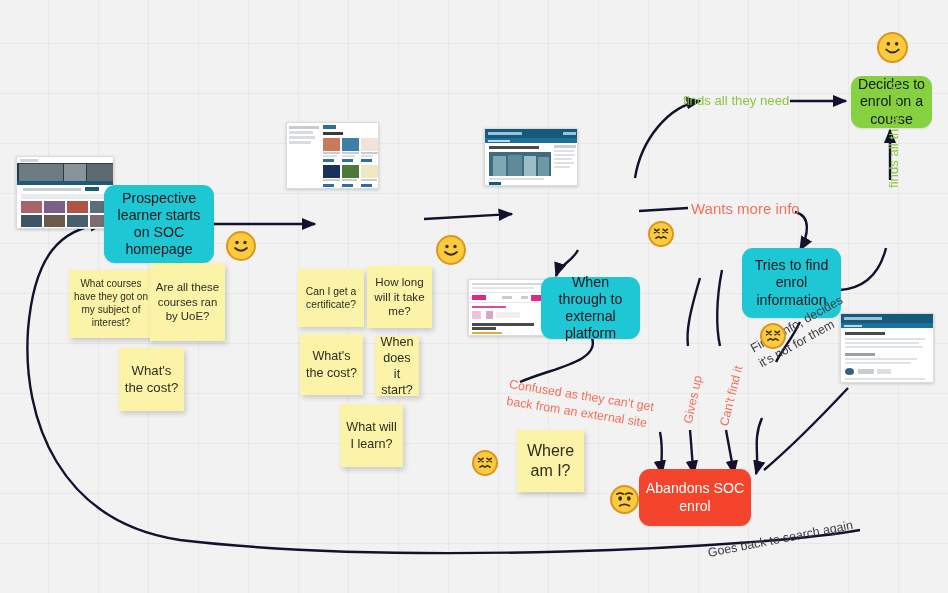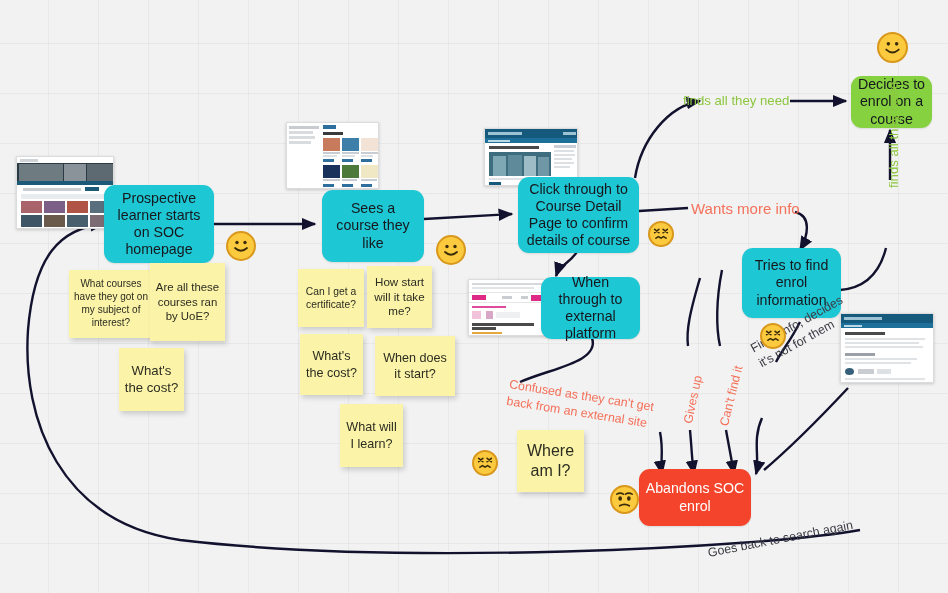--- a/index.html
+++ b/index.html
@@ -250,27 +250,21 @@
     <div class="tile" style="left:4px;top:54px;width:9px;height:7px;background:#36607a;border-radius:50%;"></div>
     <div class="bar" style="left:17px;top:55px;width:16px;height:5px;background:#c9cdd1;"></div>
     <div class="bar" style="left:36px;top:55px;width:14px;height:5px;background:#dde1e4;"></div>
     <div class="bar" style="left:4px;top:64px;width:80px;height:2px;background:#e0e3e5;"></div>
   </div>
 
   <div class="node teal" style="left:104px; top:185px; width:110px; height:78px;">
     <span>Prospective learner starts on SOC homepage</span>
   </div>
 
-  <div class="node teal" style="left:322px; top:190px; width:102px; height:72px;">
-    <span>Sees a course they like</span>
-  </div>
-
-  <div class="node teal" style="left:518px; top:177px; width:121px; height:76px;">
-    <span>Click through to Course Detail Page to confirm details of course</span>
-  </div>
+
 
   <div class="node teal" style="left:541px; top:277px; width:99px; height:62px;">
     <span>When through to external platform</span>
   </div>
 
   <div class="node teal" style="left:742px; top:248px; width:99px; height:70px;">
     <span>Tries to find enrol information</span>
   </div>
 
   <div class="node green" style="left:851px; top:76px; width:81px; height:52px;">
@@ -291,28 +285,28 @@
 
   <div class="sticky" style="left:119px; top:348px; width:65px; height:63px; font-size:13.2px;">
     <span>What's the cost?</span>
   </div>
 
   <div class="sticky" style="left:298px; top:269px; width:66px; height:58px; font-size:10.3px;">
     <span>Can I get a certificate?</span>
   </div>
 
   <div class="sticky" style="left:367px; top:266px; width:65px; height:62px; font-size:11.6px;">
-    <span>How start will it take me?</span>
+    <span>How long will it take me?</span>
   </div>
 
   <div class="sticky" style="left:300px; top:334px; width:63px; height:61px; font-size:12.6px;">
     <span>What's the cost?</span>
   </div>
 
-  <div class="sticky" style="left:375px; top:336px; width:80px; height:60px; font-size:12.6px;justify-content:flex-end;">
+  <div class="sticky" style="left:375px; top:336px; width:44px; height:60px; font-size:12.6px;justify-content:flex-end;">
     <span>When does it start?</span>
   </div>
 
   <div class="sticky" style="left:517px; top:430px; width:67px; height:62px; font-size:16px;">
     <span>Where am I?</span>
   </div>
 
   <div class="sticky" style="left:340px; top:404px; width:63px; height:63px; font-size:12.6px;">
     <span>What will I learn?</span>
   </div>

